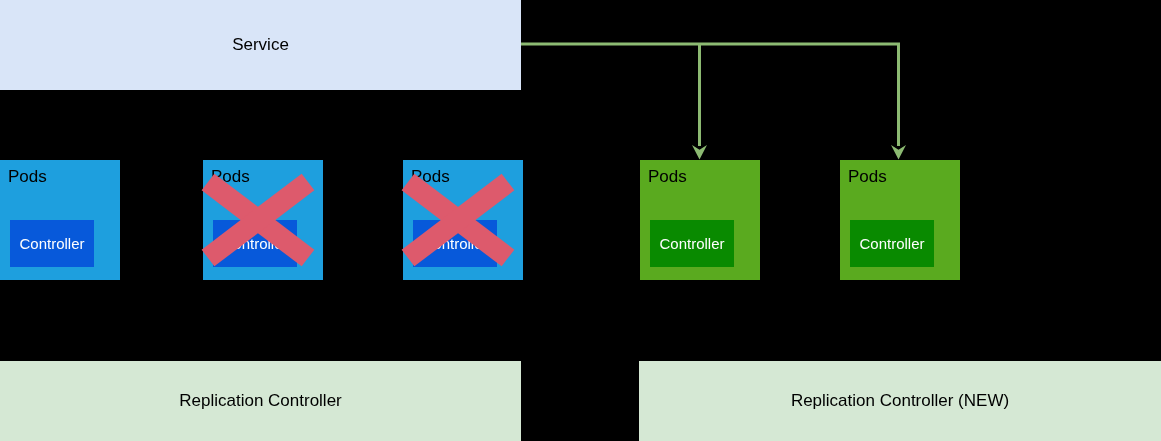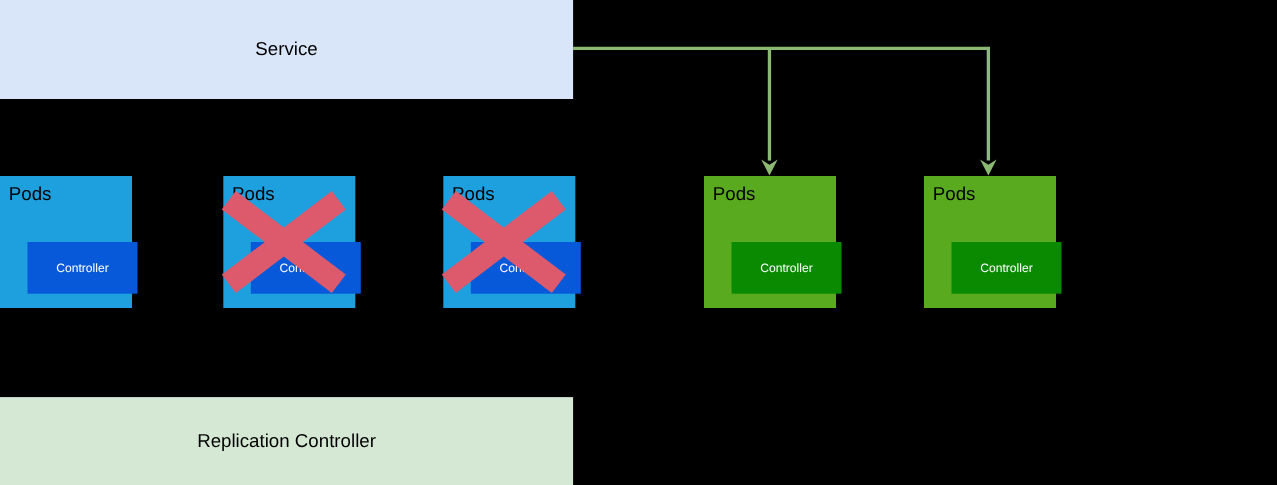--- a/index.html
+++ b/index.html
@@ -31,23 +31,23 @@
   .pod-1 { left: 203px; }
   .pod-2 { left: 403px; }
   .pod-3 { left: 640px; }
   .pod-4 { left: 840px; }
 
   .pod-label {
     position: absolute; top: 7px; left: 8px;
     font-size: 17px; color: #000000; white-space: nowrap;
   }
   .controller {
-    position: absolute; left: 10px; top: 60px; width: 100px; height: 47px;
+    position: absolute; left: 10px; top: 60px; width: 84px; height: 47px;
     display: flex; align-items: center; justify-content: center;
-    font-size: 11px; color: #fff; margin-left: 15px;
+    font-size: 15px; color: #fff;
   }
   .cross-svg {
     position: absolute; left: 0; top: 0;
     width: 120px; height: 120px; overflow: visible;
     pointer-events: none;
   }
 
   .rc {
     top: 361px; height: 80px;
     display: flex; align-items: center; justify-content: center;
@@ -112,14 +112,17 @@
     <span class="pod-label">Pods</span>
     <div class="controller" style="background-color: rgb(9, 138, 0);">
       <span>Controller</span>
     </div>
   </div>
 
   <div class="box rc rc-old" style="background-color: rgb(213, 232, 212);">
     <span>Replication Controller</span>
   </div>
 
+  <div class="box rc rc-new" style="background-color: rgb(213, 232, 212);">
+    <span>Replication Controller (NEW)</span>
+  </div>
 
 </div>
 
 </body></html>

